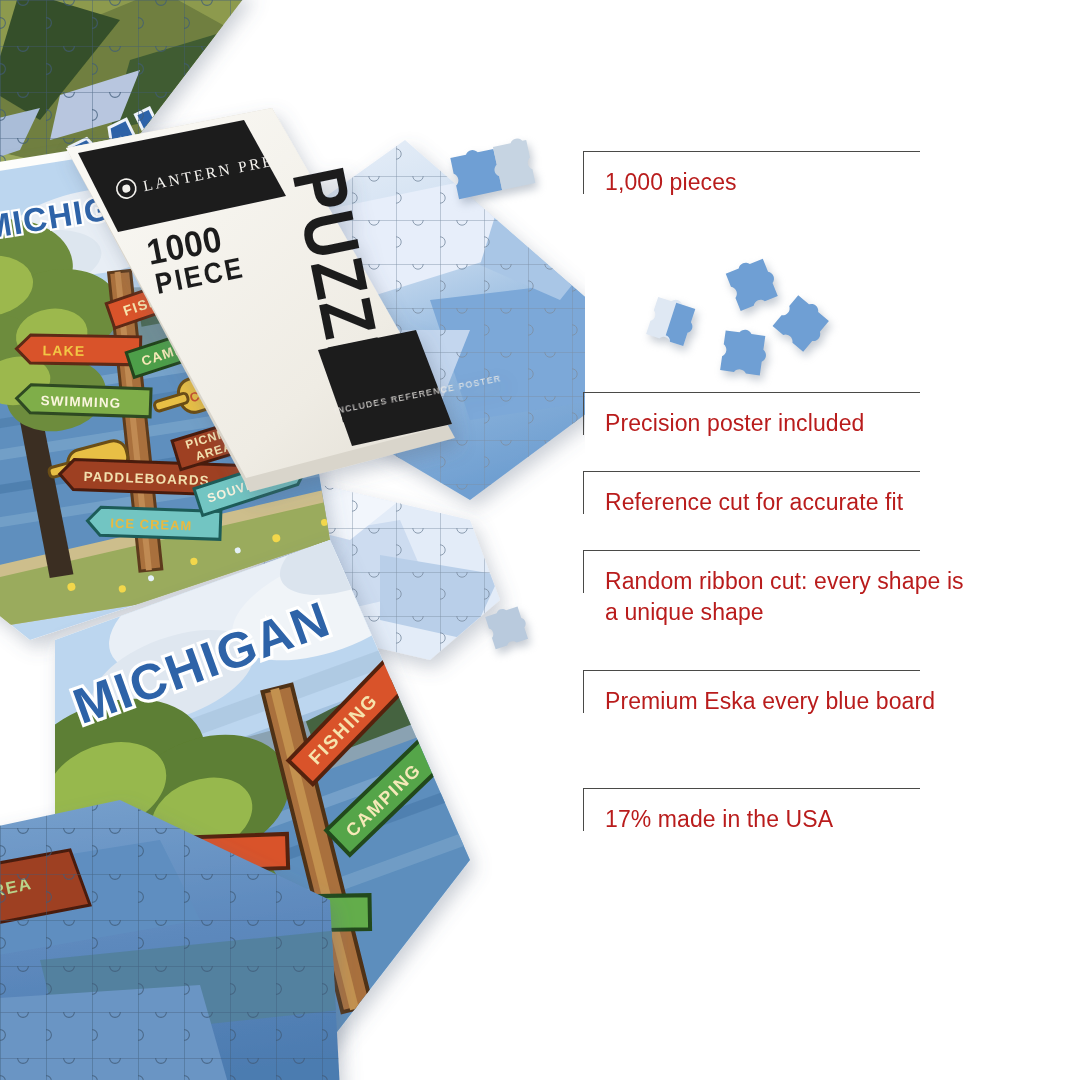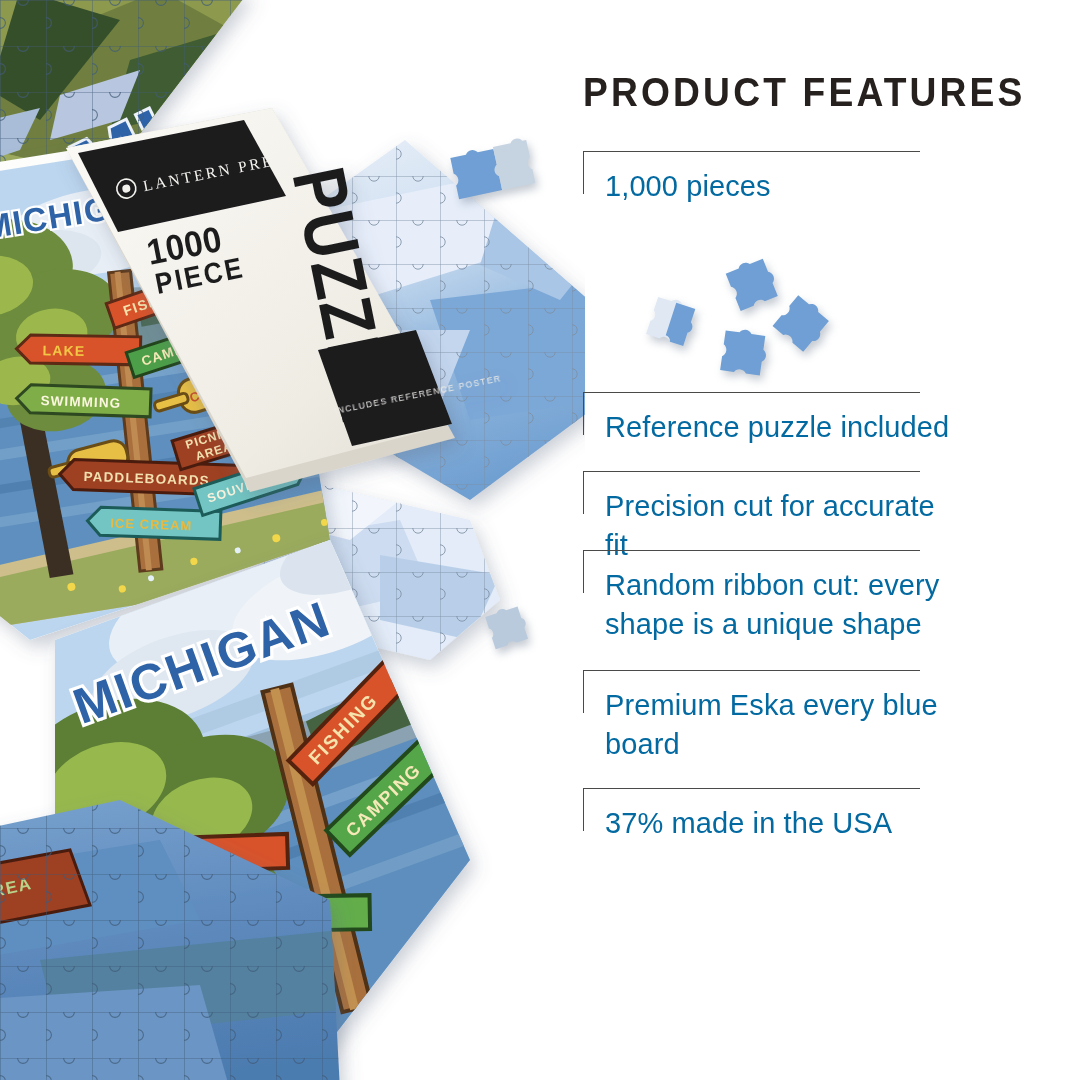--- a/index.html
+++ b/index.html
@@ -38,23 +38,23 @@
   }
   .feature-tick {
     position: absolute; left: 0; top: 0;
     width: 1px; height: 43px;
     background: #4a4a48;
   }
   .feature-text {
     position: absolute;
     left: 22px; top: 16px;
     width: 360px;
-    font-size: 29px;
+    font-size: 23px;
     line-height: 1.34;
-    color: #0369a1;
+    color: #b91c1c;
     letter-spacing: 0.1px;
   }
 
   
   #collage { position: absolute; left: 0; top: 0; width: 585px; height: 1080px; }
 
   
   .loose-piece { position: absolute; filter: drop-shadow(3px 5px 4px rgba(110,125,145,0.40)); }
 </style>
 </head>
@@ -411,50 +411,47 @@
       <path d="M13 15 h14 a7 7 0 0 1 12 0 h14 v14 a7 7 0 0 1 0 12 v14 h-14 a7 7 0 0 0 -12 0 h-14 v-14 a7 7 0 0 0 0 -12 z" fill="#6f9fd4"></path>
     </g>
   </svg>
 
   <svg class="loose-piece" style="left:478px; top:598px;" width="56" height="56" viewBox="0 0 56 56" style2="">
     <g transform="rotate(-18 28 28)">
       <path d="M11 13 h12 a6 6 0 0 1 10 0 h12 v12 a6 6 0 0 1 0 10 v12 h-12 a6 6 0 0 0 -10 0 h-12 v-12 a6 6 0 0 0 0 -10 z" fill="#b9cadd"></path>
     </g>
   </svg>
 
-  <div id="features-panel">
-    <h1 id="features-title" style="color: rgb(38, 33, 31);">PRODUCT FEATURES</h1>
-  </div>
 
   <div id="feature-list">
       <div class="feature-item" style="left: 583px; top: 151px; position: absolute;">
         <div class="feature-rule" style="background: rgb(74, 74, 72);"></div>
         <div class="feature-tick" style="background: rgb(74, 74, 72);"></div>
         <div class="feature-text">1,000 pieces</div>
       </div>
       <div class="feature-item" style="left: 583px; top: 392px; position: absolute;">
         <div class="feature-rule" style="background: rgb(74, 74, 72);"></div>
         <div class="feature-tick" style="background: rgb(74, 74, 72);"></div>
-        <div class="feature-text">Reference puzzle included</div>
+        <div class="feature-text">Precision poster included</div>
       </div>
       <div class="feature-item" style="left: 583px; top: 471px; position: absolute;">
         <div class="feature-rule" style="background: rgb(74, 74, 72);"></div>
         <div class="feature-tick" style="background: rgb(74, 74, 72);"></div>
-        <div class="feature-text">Precision cut for accurate fit</div>
+        <div class="feature-text">Reference cut for accurate fit</div>
       </div>
       <div class="feature-item" style="left: 583px; top: 550px; position: absolute;">
         <div class="feature-rule" style="background: rgb(74, 74, 72);"></div>
         <div class="feature-tick" style="background: rgb(74, 74, 72);"></div>
         <div class="feature-text">Random ribbon cut: every shape is a unique shape</div>
       </div>
       <div class="feature-item" style="left: 583px; top: 670px; position: absolute;">
         <div class="feature-rule" style="background: rgb(74, 74, 72);"></div>
         <div class="feature-tick" style="background: rgb(74, 74, 72);"></div>
         <div class="feature-text">Premium Eska every blue board</div>
       </div>
       <div class="feature-item" style="left: 583px; top: 788px; position: absolute;">
         <div class="feature-rule" style="background: rgb(74, 74, 72);"></div>
         <div class="feature-tick" style="background: rgb(74, 74, 72);"></div>
-        <div class="feature-text">37% made in the USA</div>
+        <div class="feature-text">17% made in the USA</div>
       </div>
     </div>
 
 </div>
 
 </body></html>

